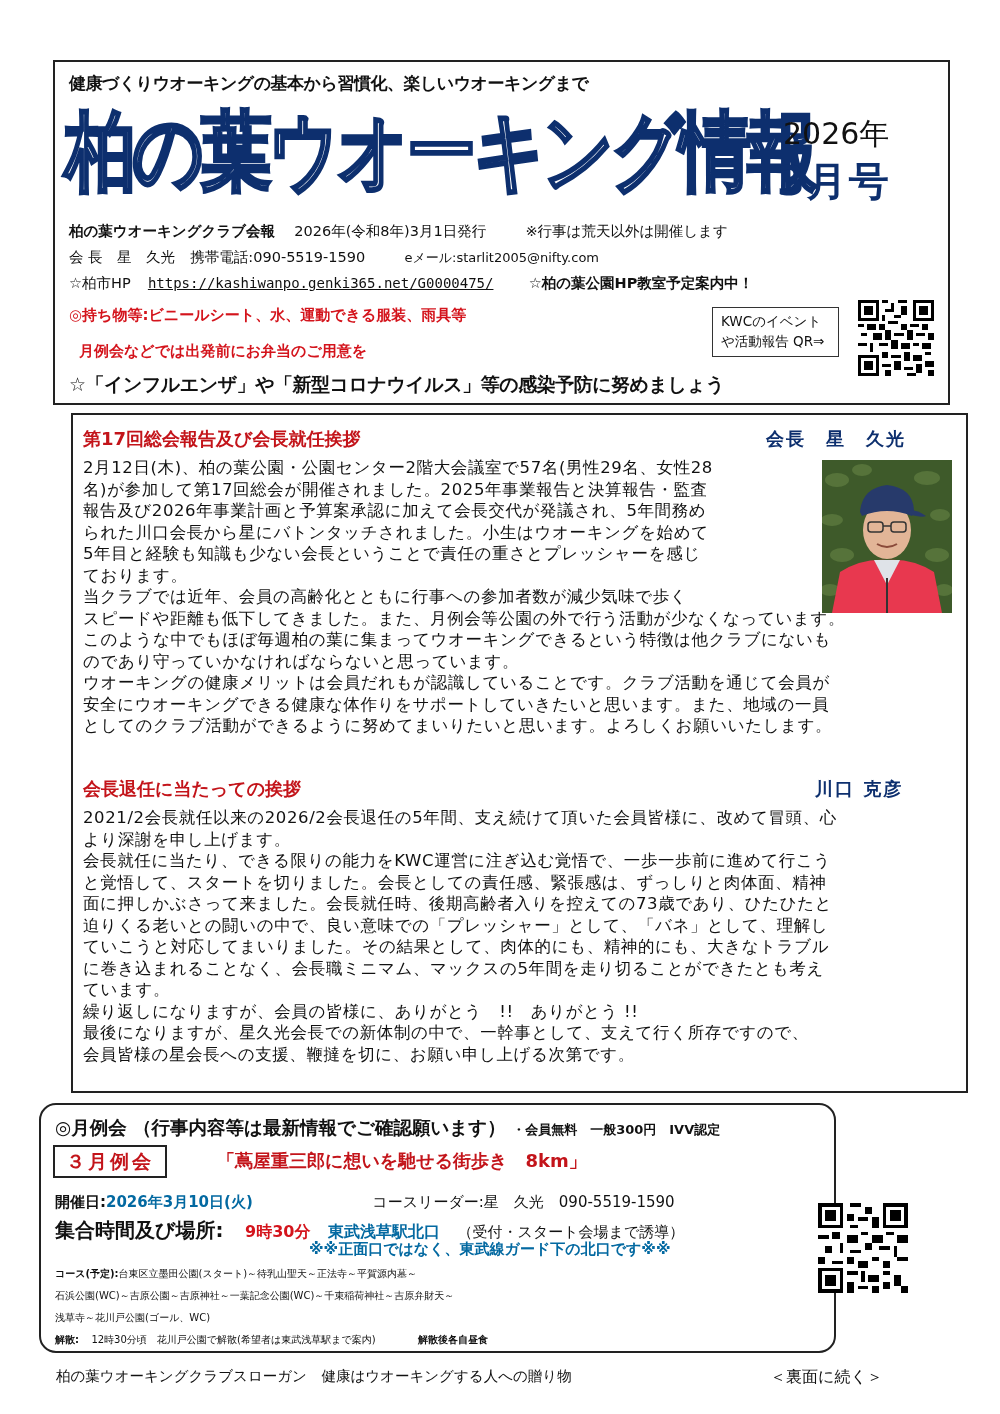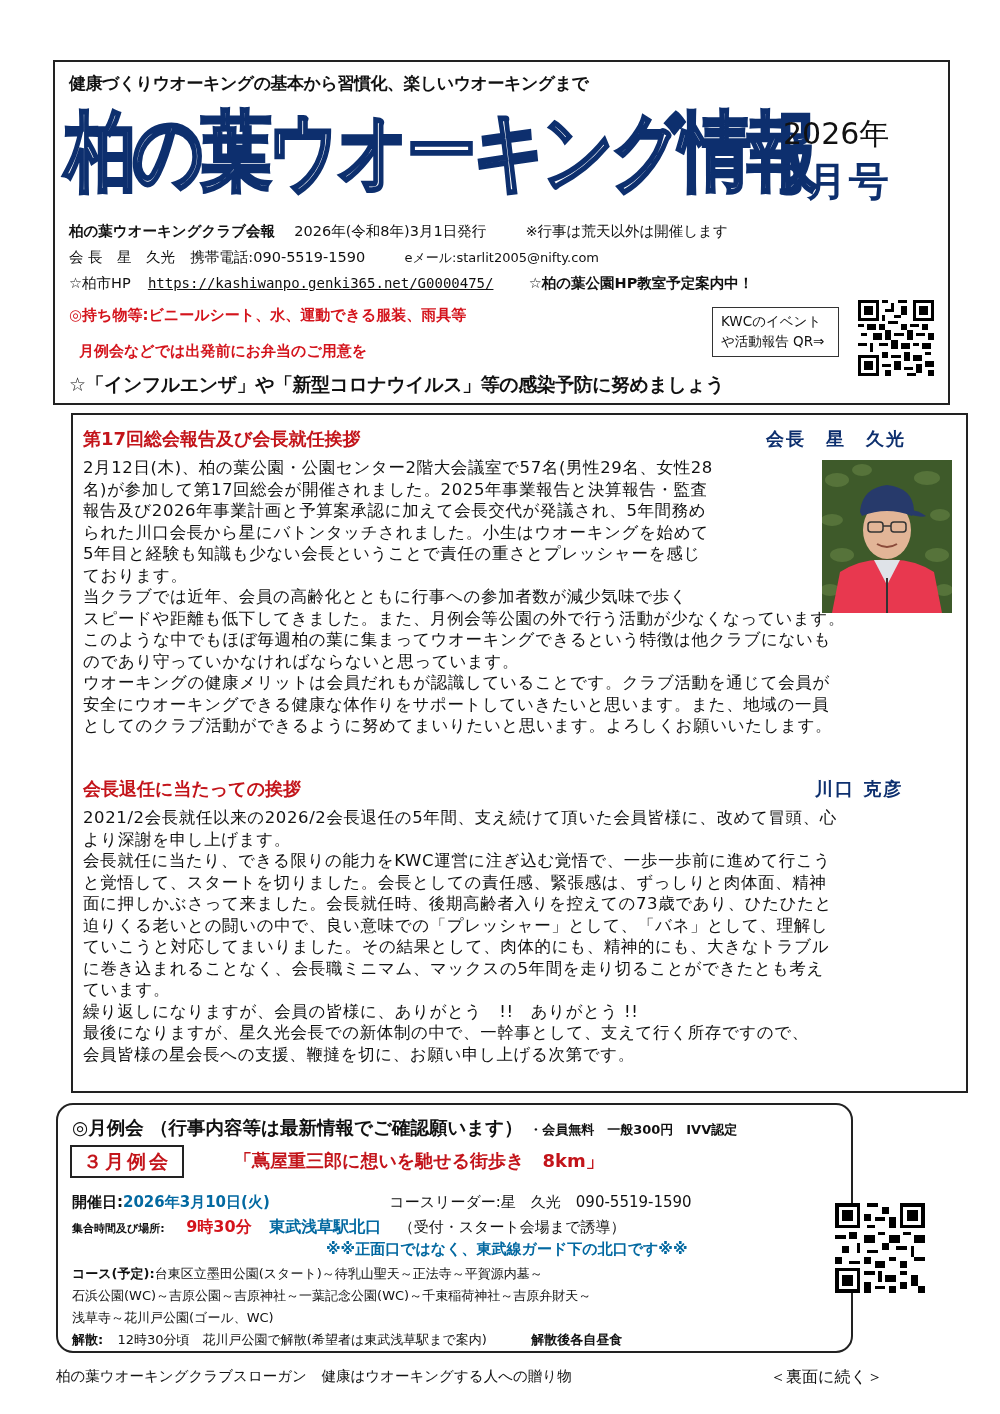--- a/index.html
+++ b/index.html
@@ -40,31 +40,31 @@
   
   #art { left: 71px; top: 413px; width: 897px; height: 680px; }
   .art-head { position: absolute; left: 10px; font-size: 18px; font-weight: bold; color: #c3141a; white-space: nowrap; }
   .art-author { position: absolute; font-size: 18px; font-weight: bold; color: #0d2f6e; white-space: nowrap; letter-spacing: 2px; }
   .para { position: absolute; left: 10px; font-size: 16.5px; line-height: 21.5px; letter-spacing: 0.6px; }
   .para div { white-space: nowrap; }
   .photo { position: absolute; left: 749px; top: 45px; width: 130px; height: 153px; overflow: hidden; background: #3f5a2c; }
   .photo svg { display: block; }
 
   
-  #evt { left: 56px; top: 1103px; width: 797px; height: 250px; border-radius: 17px; }
+  #evt { left: 39px; top: 1103px; width: 797px; height: 250px; border-radius: 17px; }
   .evt-title { position: absolute; left: 14px; top: 10px; font-size: 18.5px; font-weight: bold; white-space: nowrap; }
   .evt-title small { font-size: 13px; font-weight: bold; }
   .month-tag { position: absolute; left: 12px; top: 40px; width: 114px; height: 33px; border: 2px solid #222; color: #c3141a; font-size: 19px; font-weight: bold; text-align: center; line-height: 29px; letter-spacing: 3px; }
   .evt-theme { position: absolute; left: 176px; top: 44px; font-size: 18px; font-weight: bold; color: #c3141a; white-space: nowrap; }
   .evt-line { position: absolute; left: 14px; font-size: 15px; white-space: nowrap; }
   .evt-line b { font-weight: bold; }
   .blue { color: #0369a1; }
   .red { color: #d4141c; }
   .qr-bottom { left: 777px; top: 98px; width: 90px; height: 90px; }
-  .course { position: absolute; left: 14px; top: 158px; font-size: 13px; line-height: 22px; }
+  .course { position: absolute; left: 14px; top: 158px; font-size: 10px; line-height: 22px; }
   .course div { white-space: nowrap; }
 
   .footer { position: absolute; left: 56px; top: 1367px; font-size: 14.5px; white-space: nowrap; }
   .footer-right { position: absolute; left: 770px; top: 1367px; font-size: 16px; white-space: nowrap; }
 </style>
 </head>
 <body>
 
 <div class="box" id="hdr">
   <div class="tagline">健康づくりウオーキングの基本から習慣化、楽しいウオーキングまで</div>
@@ -240,21 +240,21 @@
   </div>
   <div class="month-tag">３月例会</div>
   <div class="evt-theme">「蔦屋重三郎に想いを馳せる街歩き　8km」</div>
 
   <div class="evt-line" style="top:88px">
     <b>開催日:</b><b class="blue">2026年3月10日(火)</b>
     <span class="gap" style="display:inline-block;width:110px"></span>
     <span>コースリーダー:</span><span>星　久光　090-5519-1590</span>
   </div>
   <div class="evt-line" style="top:112px">
-    <b style="font-size:11px">集合時間及び場所:</b>
+    <b style="font-size:20px">集合時間及び場所:</b>
     <span style="display:inline-block;width:12px"></span>
     <b class="red" style="font-size:16px">9時30分</b>
     <span style="display:inline-block;width:8px"></span>
     <b class="blue" style="font-size:16px">東武浅草駅北口</b>
     <span style="display:inline-block;width:8px"></span>
     <span>（受付・スタート会場まで誘導）</span>
   </div>
   <div class="evt-line blue" style="top:135px; left:268px">
     <b>※※正面口ではなく、東武線ガード下の北口です※※</b>
   </div>

